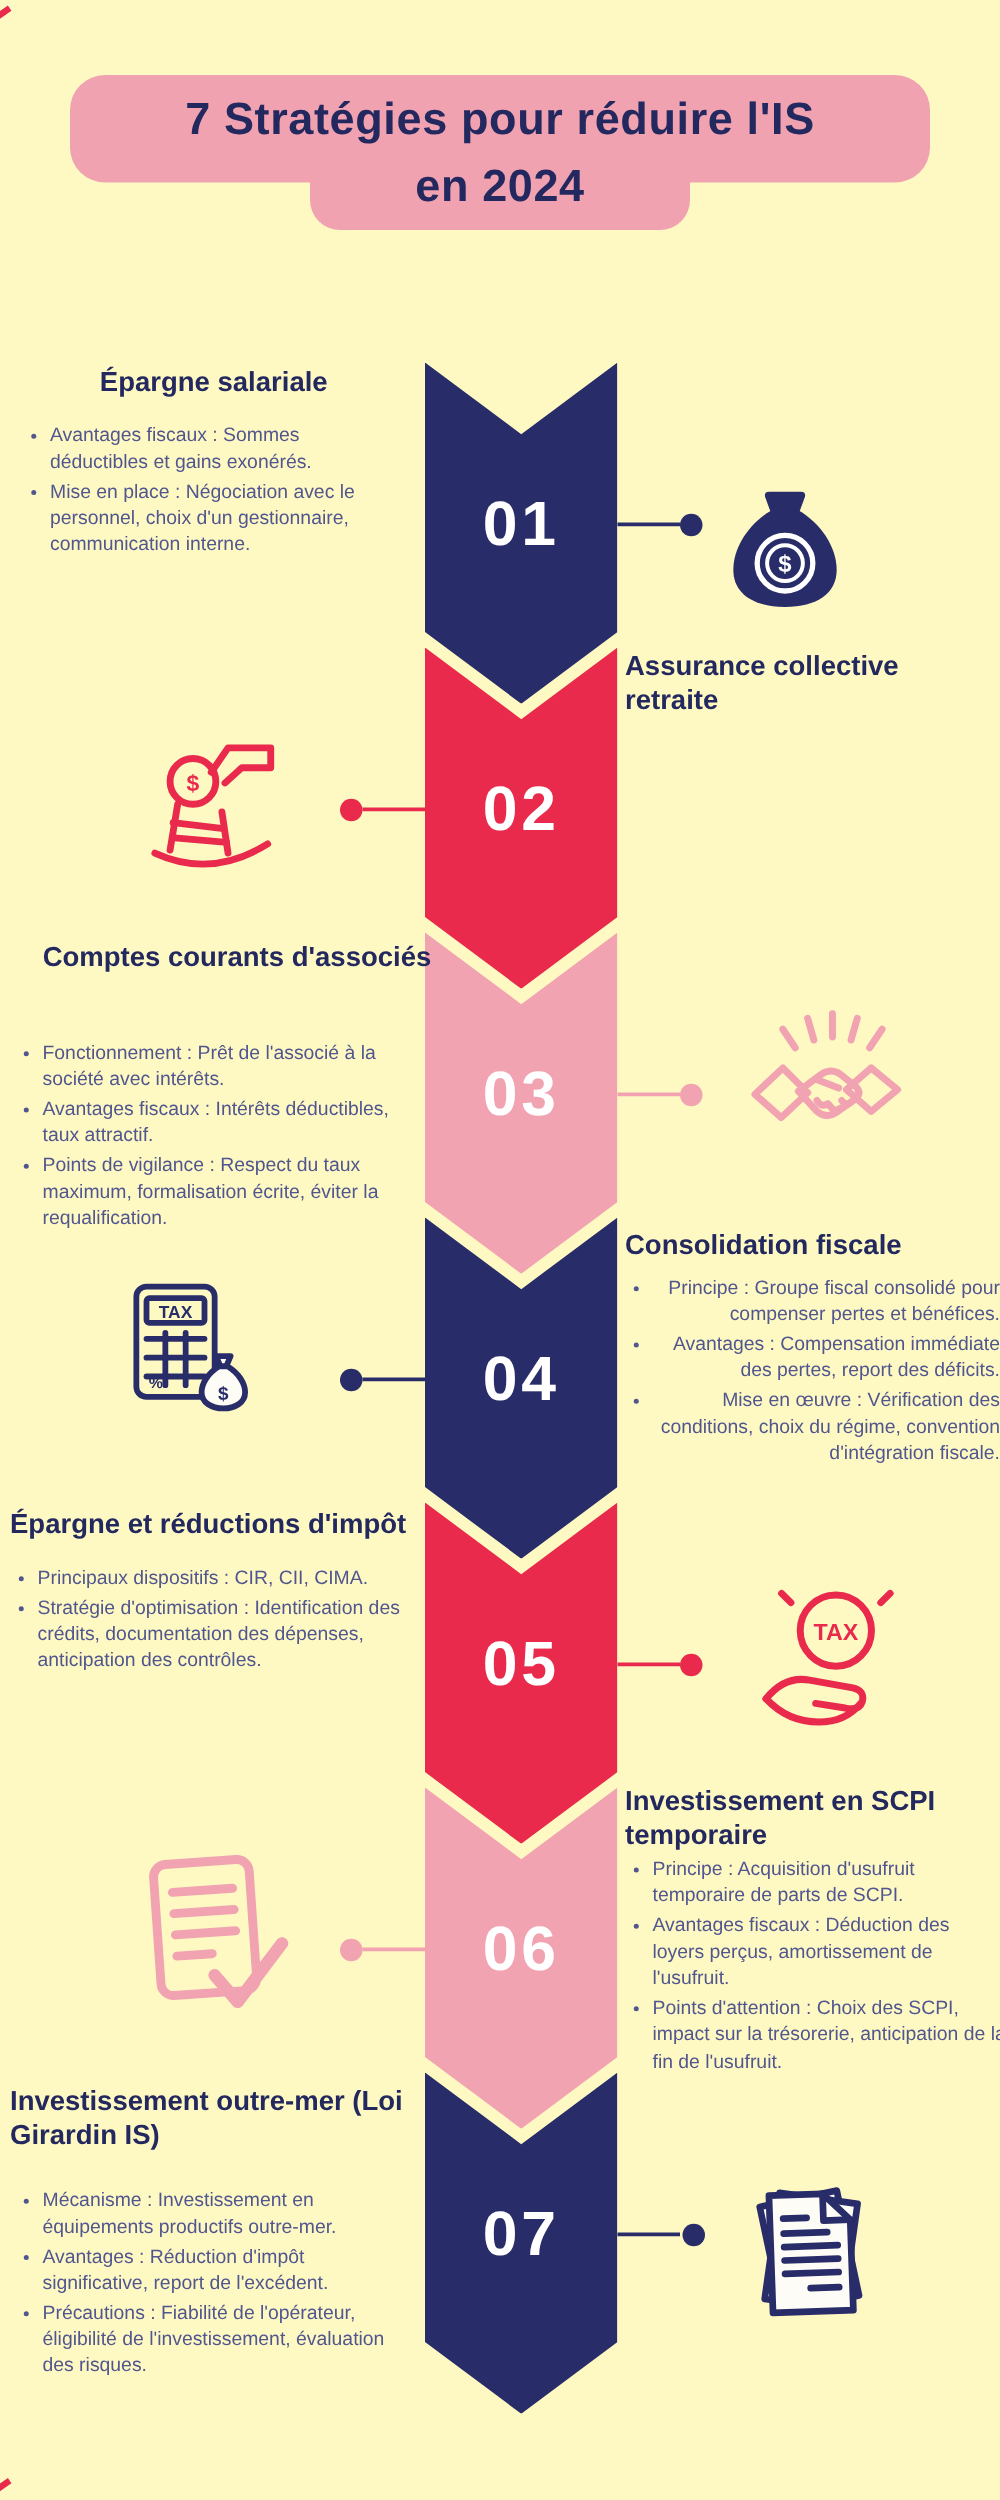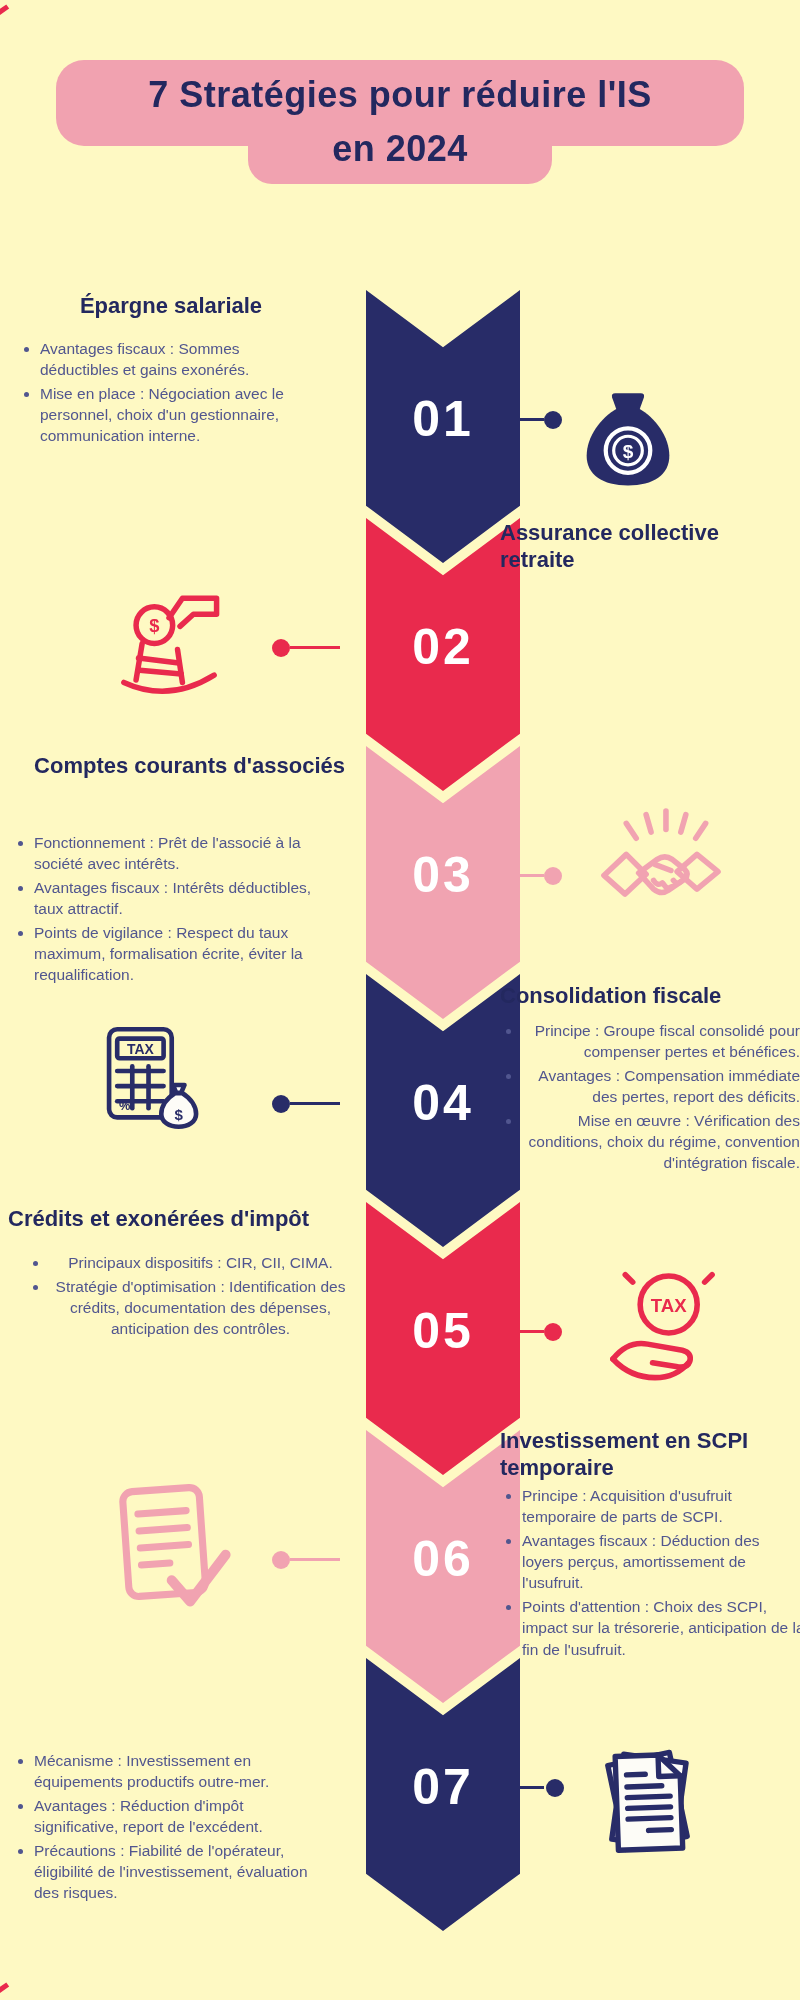--- a/index.html
+++ b/index.html
@@ -13,40 +13,40 @@
   .banner-main { position:absolute; left:56px; top:60px; width:688px; height:86px;
     background:#F1A2B0; border-radius:28px; }
   .banner-tab  { position:absolute; left:248px; top:110px; width:304px; height:74px;
     background:#F1A2B0; border-radius:24px; }
   .title-l1 { position:absolute; left:56px; top:74px; width:688px; text-align:center;
     font-size:36px; font-weight:800; color:#23285F; letter-spacing:.5px; }
   .title-l2 { position:absolute; left:248px; top:128px; width:304px; text-align:center;
     font-size:36px; font-weight:800; color:#23285F; letter-spacing:.5px; }
   
   .chevron { position:absolute; left:340px; width:154px; height:273px;
-    clip-path:polygon(0 0,50% 21%,100% 0,100% 79%,50% 100%,0 79%);margin-left:26px; }
+    clip-path:polygon(0 0,50% 21%,100% 0,100% 79%,50% 100%,0 79%); }
   .chevron .num { position:absolute; top:100px; left:0; width:100%; text-align:center;
     font-size:50px; font-weight:800; color:#FFFFFF; letter-spacing:3px; }
   .c-navy { background:#282C68; } .c-red { background:#E92A4D; } .c-pink { background:#F1A3B1; }
   .cv1{top:290px} .cv2{top:518px} .cv3{top:746px} .cv4{top:974px} .cv5{top:1202px} .cv6{top:1430px} .cv7{top:1658px}
   
   .cline { position:absolute; height:3px; width:50px; }
   .cdot  { position:absolute; width:18px; height:18px; border-radius:50%; }
   .k-navy{ background:#282C68; } .k-red{ background:#E92A4D; } .k-pink{ background:#F1A3B1; }
   
   .heading { position:absolute; font-size:22px; font-weight:800; color:#23285F; line-height:1.22; }
   .ta-r { text-align:right; } .nw { white-space:nowrap; }
   .bullets { position:absolute; list-style:disc; padding-left:22px;
     font-size:15.5px; line-height:1.36; color:#51568F; }
   .bullets li { margin-bottom:3px; }
   .h1{left:15px; top:293px; width:312px;text-align:center;} .b1{left:18px; top:338px; width:285px;}
   .h2{left:500px; top:520px; width:265px;} .b2{left:500px; top:598px; width:292px;}
   .h3{left:30px; top:753px; width:315px;} .b3{left:12px; top:832px; width:330px;}
   .h4{left:500px; top:983px; width:310px;} .b4{left:500px; top:1020px; width:300px;text-align:right;}
-  .h5{left:8px; top:1206px; width:345px;} .b5{left:27px; top:1252px; width:325px;text-align:center;}
+  .h5{left:8px; top:1206px; width:345px;} .b5{left:8px; top:1252px; width:325px;}
   .h6{left:500px; top:1428px; width:292px;} .b6{left:500px; top:1485px; width:305px;}
   .h7{left:8px; top:1668px; width:330px;} .b7{left:12px; top:1750px; width:300px;}
   
   .icon { position:absolute; }
   .i1{left:575px; top:388px; width:106px; height:106px;}
   .i2{left:108px; top:580px; width:122px; height:122px;}
   .i3{left:595px; top:806px; width:132px; height:124px;}
   .i4{left:94px; top:1020px; width:116px; height:116px;}
   .i5{left:598px; top:1266px; width:124px; height:124px;}
   .i6{left:95px; top:1478px; width:142px; height:142px;}
@@ -164,21 +164,21 @@
       <path d="M20 57 H60"></path>
       <path d="M20 70 H60"></path>
     <path d="M33 40 V76"></path>
       <path d="M47 40 V76"></path>
     <text x="26.5" y="78" text-anchor="middle" font-size="11" font-weight="bold" fill="#282C68" stroke="none">%</text>
     <path d="M68 56 h10 l-3 7 h-4 z" fill="#FDFCF7"></path>
     <path d="M70 63 h6 c8 5 12 12 12 18 c0 7 -7 11 -15 11 c-8 0 -15 -4 -15 -11 c0 -6 4 -13 12 -18 z" fill="#FDFCF7"></path>
     <text x="73" y="86" text-anchor="middle" font-size="13" font-weight="bold" fill="#282C68" stroke="none">$</text>
   </svg>
 
-  <h2 class="heading nw h5">Crédits et exonérées d'impôt</h2>
+  <h2 class="heading nw h5">Épargne et réductions d'impôt</h2>
   <ul class="bullets b5">
     <li class="nw">Principaux dispositifs : CIR, CII, CIMA.</li>
     <li>Stratégie d'optimisation : Identification des crédits, documentation des dépenses, anticipation des contrôles.</li>
   </ul>
   <svg class="icon i5" viewBox="0 0 100 100" fill="none" stroke="#E92A4D" stroke-width="4.5" stroke-linecap="round" stroke-linejoin="round">
     <circle cx="57" cy="31" r="23"></circle>
     <text x="57" y="37" text-anchor="middle" font-size="15" font-weight="bold" fill="#E92A4D" stroke="none">TAX</text>
     <path d="M28 13 L22 7"></path>
       <path d="M86 13 L92 7"></path>
     <path d="M12 75 Q24 60 40 63 L68 68 Q76 70 74 77 Q72 83 63 81 L44 78"></path>
@@ -195,20 +195,21 @@
     <g transform="rotate(-4 50 50)">
       <rect x="22" y="8" width="54" height="74" rx="7"></rect>
       <path d="M32 24 H66"></path>
         <path d="M32 36 H66"></path>
         <path d="M32 48 H66"></path>
         <path d="M32 60 H52"></path>
     </g>
     <path d="M54 72 L67 87 L92 54" stroke-width="7"></path>
   </svg>
 
+  <h2 class="heading h7">Investissement outre-mer (Loi Girardin IS)</h2>
   <ul class="bullets b7">
     <li>Mécanisme : Investissement en équipements productifs outre-mer.</li>
     <li>Avantages : Réduction d'impôt significative, report de l'excédent.</li>
     <li>Précautions : Fiabilité de l'opérateur, éligibilité de l'investissement, évaluation des risques.</li>
   </ul>
   <svg class="icon i7" viewBox="0 0 100 100" fill="none" stroke="#282C68" stroke-width="4" stroke-linecap="round" stroke-linejoin="round">
     <g transform="rotate(-12 52 50)">
         <rect x="29" y="15" width="47" height="64" fill="#FDFCF7"></rect>
       </g>
     <g transform="rotate(8 52 50)">

